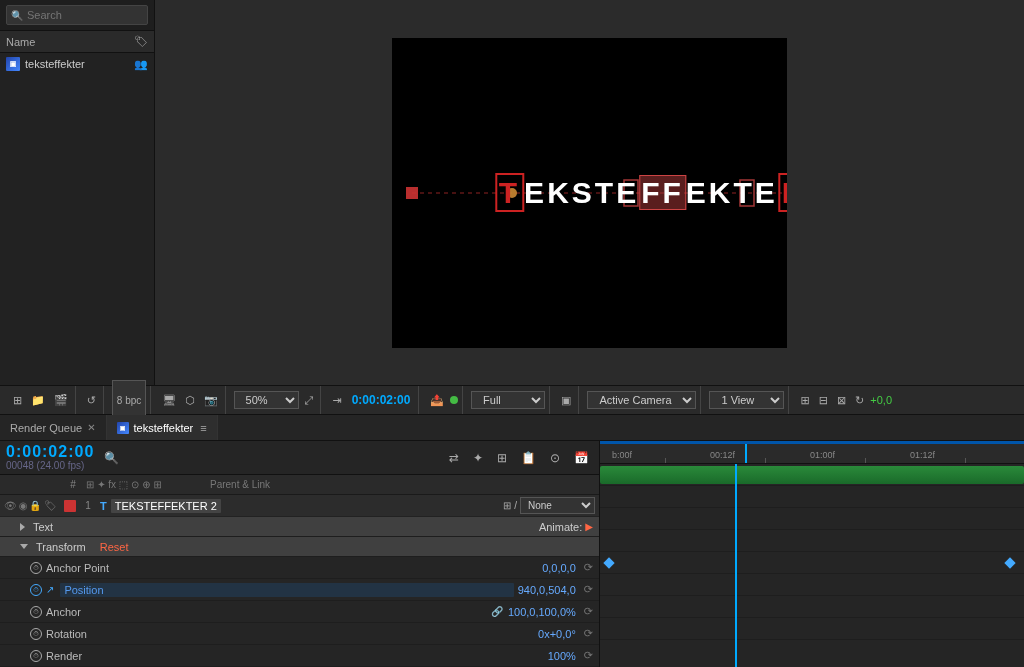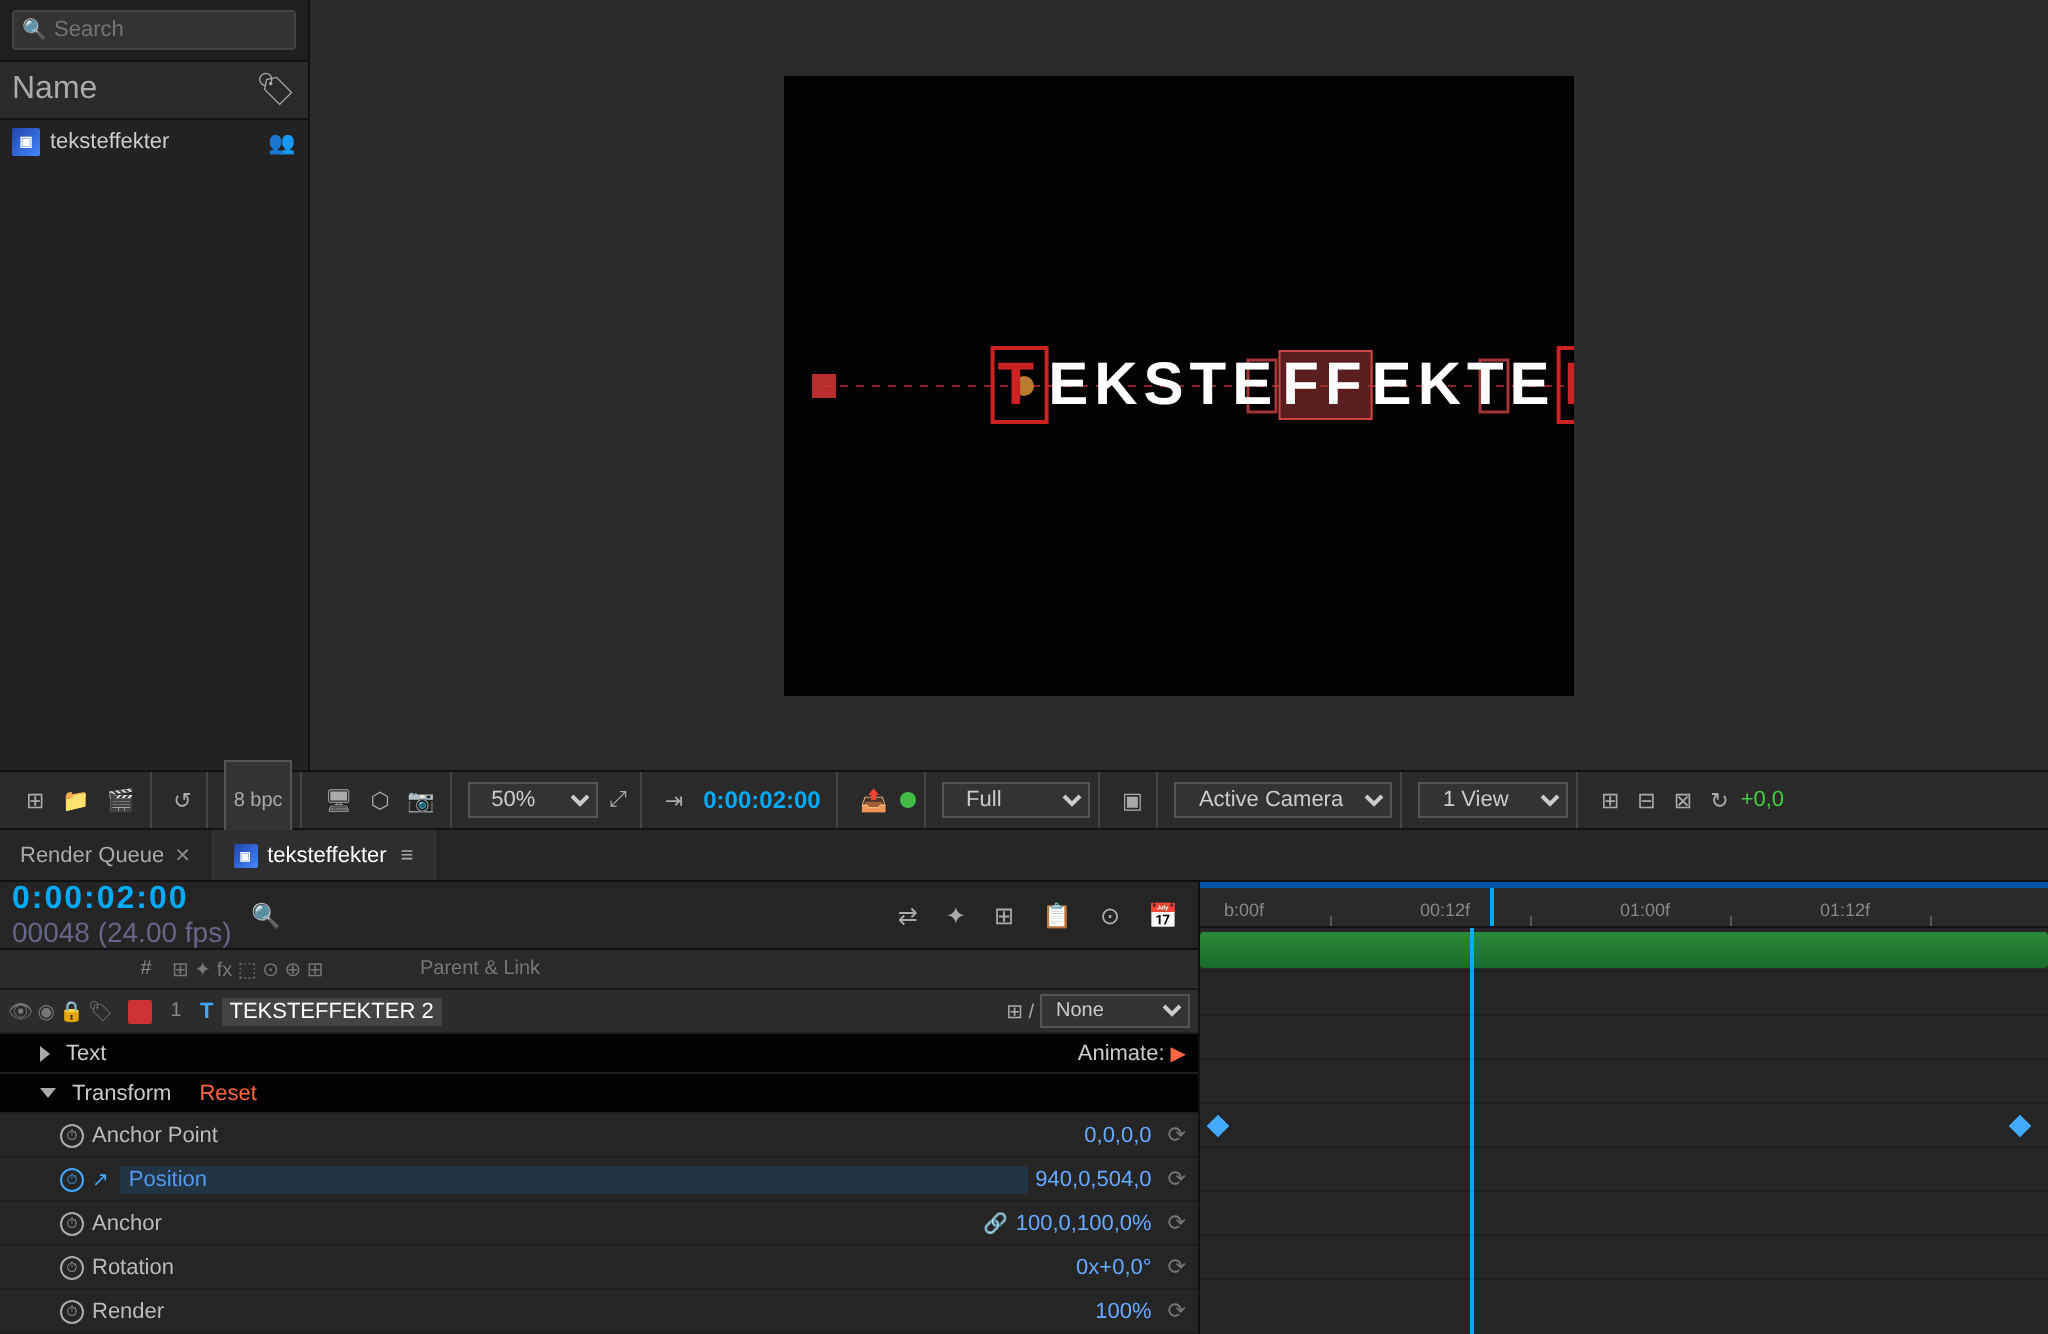--- a/index.html
+++ b/index.html
@@ -65,21 +65,21 @@
       color: #888;
       font-size: 10px;
     }
 
     .project-header {
       display: flex;
       align-items: center;
       padding: 4px 6px;
       background: #2a2a2a;
       border-bottom: 1px solid #111;
-      font-size: 16px;
+      font-size: 11px;
       color: #aaa;
       justify-content: space-between;
     }
 
     .project-list-item {
       display: flex;
       align-items: center;
       padding: 4px 6px;
       gap: 5px;
       cursor: pointer;
@@ -257,21 +257,21 @@
     .timecode-display {
       color: #00aaff;
       font-size: 16px;
       font-weight: bold;
       letter-spacing: 1px;
       line-height: 1;
     }
 
     .timecode-sub {
       color: #668;
-      font-size: 14px;
+      font-size: 10px;
       display: block;
     }
 
     .timeline-tool-btn {
       background: none;
       border: none;
       color: #aaa;
       cursor: pointer;
       padding: 2px 4px;
       font-size: 12px;
@@ -346,21 +346,21 @@
       color: #ccc;
       font-size: 10px;
       padding: 1px 3px;
       width: 75px;
       outline: none;
     }
 
     
     .prop-section-row {
       height: 20px;
-      background: #000000;
+      background: #404040;
       display: flex;
       align-items: center;
       padding: 0 6px 0 20px;
       border-bottom: 1px solid #1e1e1e;
       font-size: 11px;
       color: #ccc;
       gap: 4px;
     }
 
     .prop-row {

